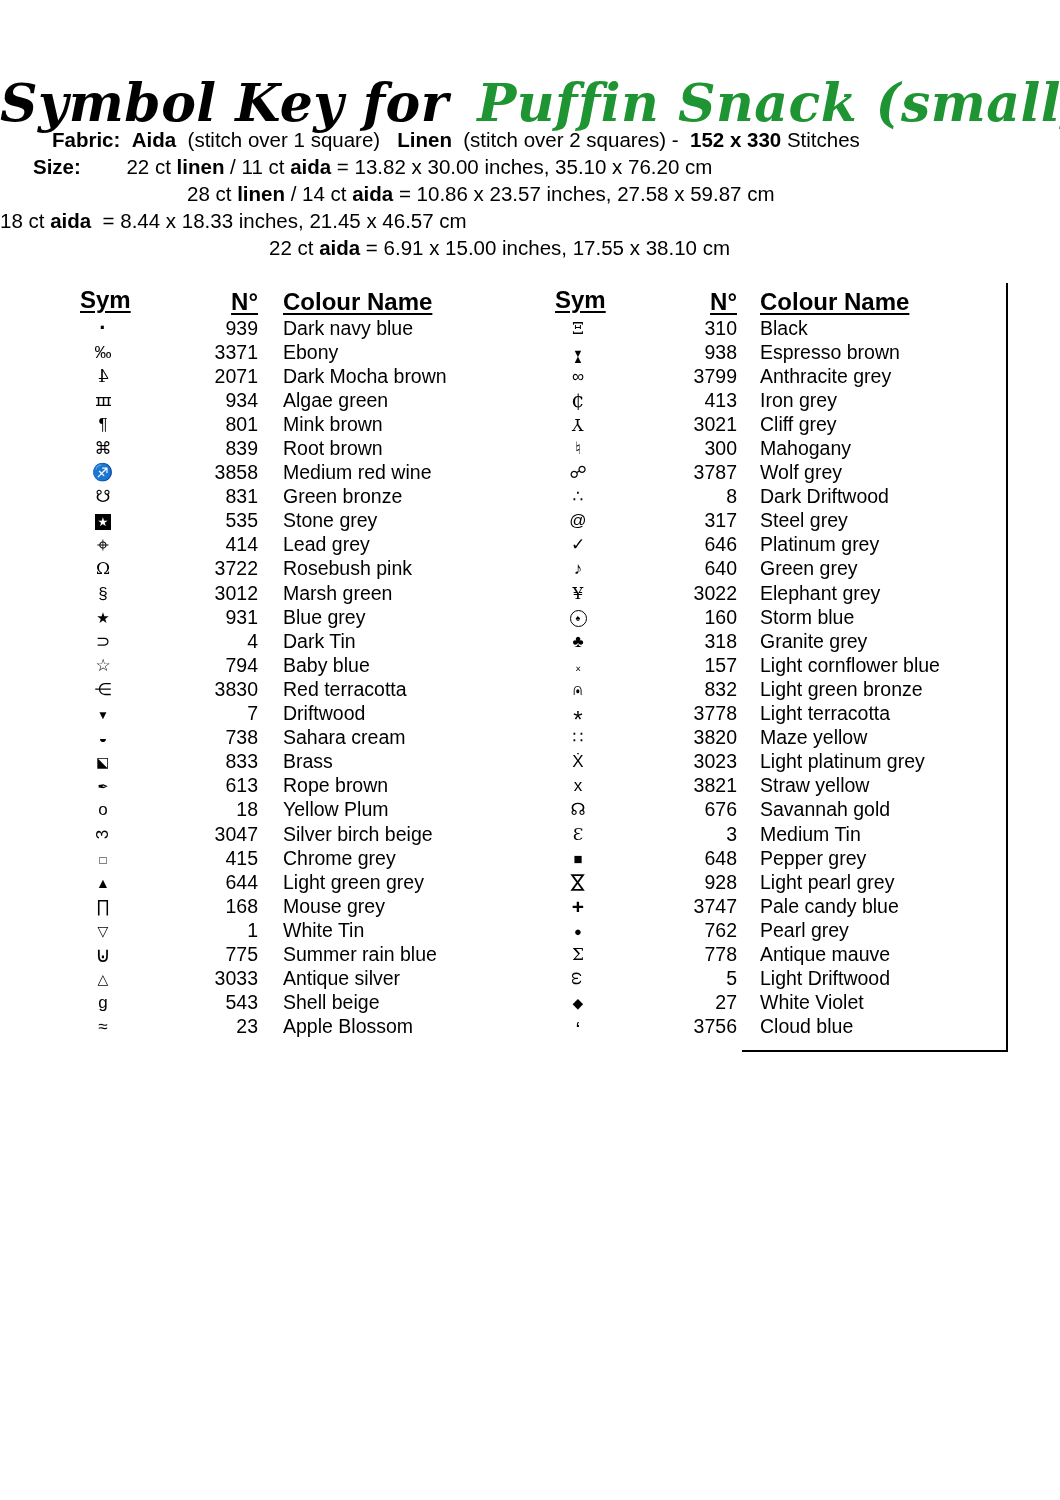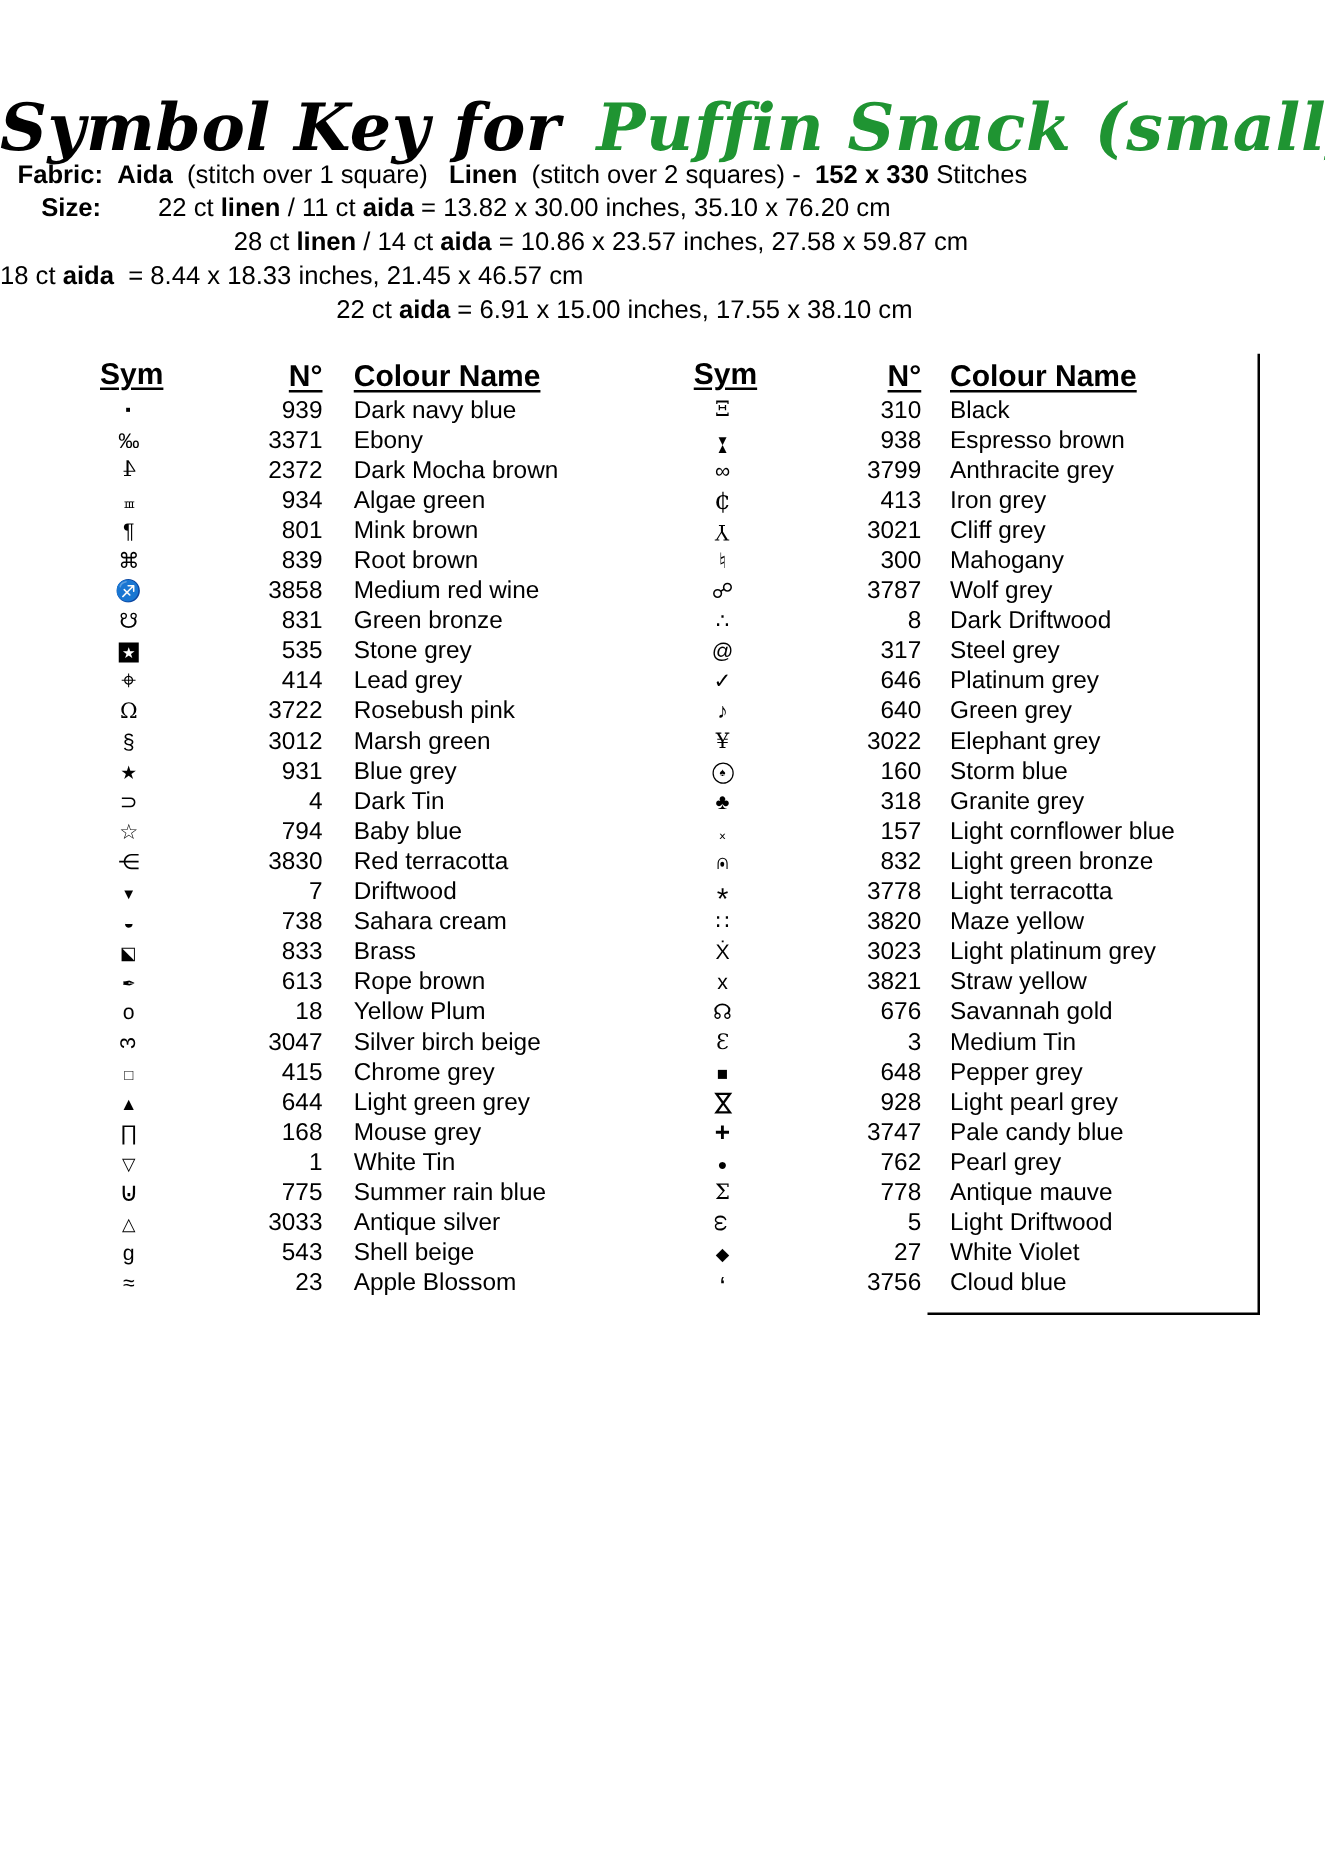--- a/index.html
+++ b/index.html
@@ -30,21 +30,21 @@
   .cell-sym{text-align:center;font-size:17px;line-height:1;}
   .cell-num{text-align:right;font-size:19.5px;}
   .cell-name{padding-left:25px;font-size:19.5px;white-space:nowrap;}
   .t-right .cell-name{padding-left:23px;}
   .hdr{font-weight:bold;text-decoration:underline;text-underline-offset:3px;font-size:24px;}
   
   .vrule{position:absolute;left:1006px;top:283px;width:2px;height:769px;background:#000;}
   .hrule{position:absolute;left:742px;top:1050px;width:266px;height:2px;background:#000;}
   
   .serif{font-family:"DejaVu Serif", serif;}
-  .tight{letter-spacing:-1px;font-size:10px;}
+  .tight{letter-spacing:-1px;font-size:17px;}
   .big{font-size:21px;}
   .sm15{font-size:15px;}
   .sm14{font-size:14px;}
   .sm13{font-size:13px;}
   .sm12{font-size:12px;}
   .rot90{display:inline-block;transform:rotate(90deg);}
   .rot180{display:inline-block;transform:rotate(180deg);}
   .rot270{display:inline-block;transform:rotate(-90deg);}
   .flipx{display:inline-block;transform:scaleX(-1);}
   .invert{background:#000;color:#fff;display:inline-block;width:16px;height:16px;line-height:17px;font-size:12px;text-align:center;}
@@ -61,21 +61,21 @@
 <body>
 
 <div class="page">
 
   <div class="title">
     <span class="t-black" style="color: rgb(0, 0, 0);">Symbol Key for</span>
     <span class="t-green" style="color: rgb(31, 148, 50);">Puffin Snack (small)</span>
   </div>
 
   <div id="fabric-size" class="fabric-size">
-      <div class="hline" style="padding-left: 14px;"><span class="b">Fabric:</span><span>  </span><span class="b">Aida</span><span>  (stitch over 1 square)   </span><span class="b">Linen</span><span>  (stitch over 2 squares) -  </span><span class="b">152 x 330</span><span> Stitches</span></div>
+      <div class="hline" style="padding-left: 52px;"><span class="b">Fabric:</span><span>  </span><span class="b">Aida</span><span>  (stitch over 1 square)   </span><span class="b">Linen</span><span>  (stitch over 2 squares) -  </span><span class="b">152 x 330</span><span> Stitches</span></div>
       <div class="hline" style="padding-left: 33px;"><span class="b">Size:</span><span>        22 ct </span><span class="b">linen</span><span> / 11 ct </span><span class="b">aida</span><span> = 13.82 x 30.00 inches, 35.10 x 76.20 cm</span></div>
       <div class="hline" style="padding-left: 149px; margin-left: 38px;"><span>28 ct </span><span class="b">linen</span><span> / 14 ct </span><span class="b">aida</span><span> = 10.86 x 23.57 inches, 27.58 x 59.87 cm</span></div>
       <div class="hline" style=""><span>18 ct </span><span class="b">aida</span><span>  = 8.44 x 18.33 inches, 21.45 x 46.57 cm</span></div>
       <div class="hline" style="padding-left: 269px;"><span>22 ct </span><span class="b">aida</span><span> = 6.91 x 15.00 inches, 17.55 x 38.10 cm</span></div>
     </div>
 
   <div class="ktable t-left">
     <div class="row header">
       <span class="cell-sym"><span class="hdr">Sym</span></span>
       <span class="cell-num"><span class="hdr">N°</span></span>
@@ -87,21 +87,21 @@
           <span class="cell-num">939</span>
           <span class="cell-name">Dark navy blue</span>
         </div>
         <div class="row">
           <span class="cell-sym"><span>‰</span></span>
           <span class="cell-num">3371</span>
           <span class="cell-name">Ebony</span>
         </div>
         <div class="row">
           <span class="cell-sym"><span class="flipx serif">4</span></span>
-          <span class="cell-num">2372</span>
+          <span class="cell-num">2071</span>
           <span class="cell-name">Dark Mocha brown</span>
         </div>
         <div class="row">
           <span class="cell-sym"><span class="tight">ɪɪɪ</span></span>
           <span class="cell-num">934</span>
           <span class="cell-name">Algae green</span>
         </div>
         <div class="row">
           <span class="cell-sym"><span>¶</span></span>
           <span class="cell-num">801</span>

